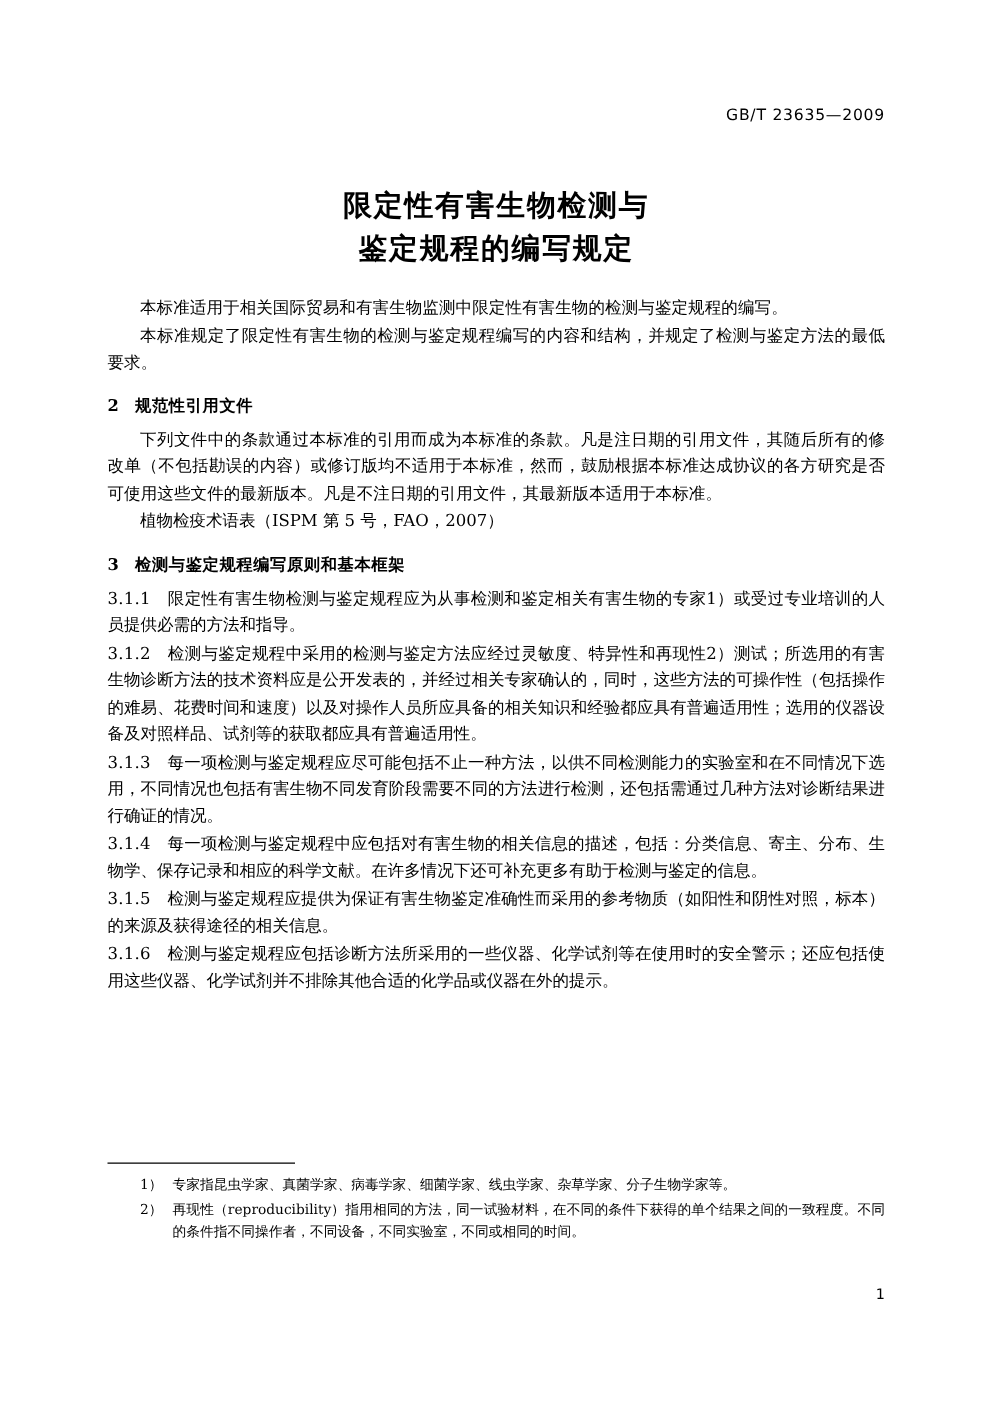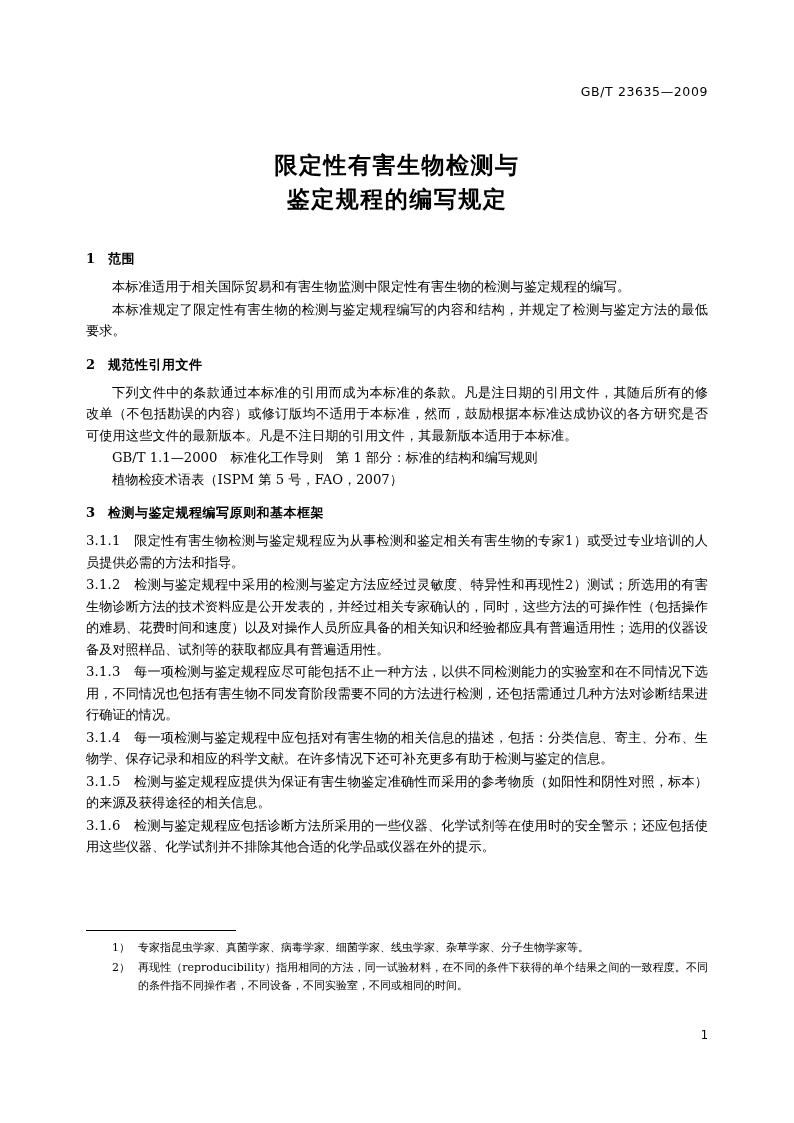--- a/index.html
+++ b/index.html
@@ -143,31 +143,27 @@
 
   <div class="header">GB/T 23635—2009</div>
 
   <div class="title-block">
     <div class="title-line">限定性有害生物检测与</div>
     <div class="title-line">鉴定规程的编写规定</div>
   </div>
 
   <div class="content">
 
-    <div class="h1">
-      <span class="num">1</span><span>范围</span>
-    </div>
     <p class="body indent">本标准适用于相关国际贸易和有害生物监测中限定性有害生物的检测与鉴定规程的编写。</p>
     <p class="body indent">本标准规定了限定性有害生物的检测与鉴定规程编写的内容和结构，并规定了检测与鉴定方法的最低要求。</p>
 
     <div class="h1">
       <span class="num">2</span><span>规范性引用文件</span>
     </div>
     <p class="body indent">下列文件中的条款通过本标准的引用而成为本标准的条款。凡是注日期的引用文件，其随后所有的修改单（不包括勘误的内容）或修订版均不适用于本标准，然而，鼓励根据本标准达成协议的各方研究是否可使用这些文件的最新版本。凡是不注日期的引用文件，其最新版本适用于本标准。</p>
-    <p class="ref">GB/T 1.1—2000　标准化工作导则　第 1 部分：标准的结构和编写规则</p>
     <p class="ref">植物检疫术语表（ISPM 第 5 号，FAO，2007）</p>
 
     <div class="h1">
       <span class="num">3</span><span>检测与鉴定规程编写原则和基本框架</span>
     </div>
 
 
     <p class="clause"><span class="cnum">3.1.1</span><span>　限定性有害生物检测与鉴定规程应为从事检测和鉴定相关有害生物的专家1）或受过专业培训的人员提供必需的方法和指导。</span></p>
 
     <p class="clause"><span class="cnum">3.1.2</span><span>　检测与鉴定规程中采用的检测与鉴定方法应经过灵敏度、特异性和再现性2）测试；所选用的有害生物诊断方法的技术资料应是公开发表的，并经过相关专家确认的，同时，这些方法的可操作性（包括操作的难易、花费时间和速度）以及对操作人员所应具备的相关知识和经验都应具有普遍适用性；选用的仪器设备及对照样品、试剂等的获取都应具有普遍适用性。</span></p>

